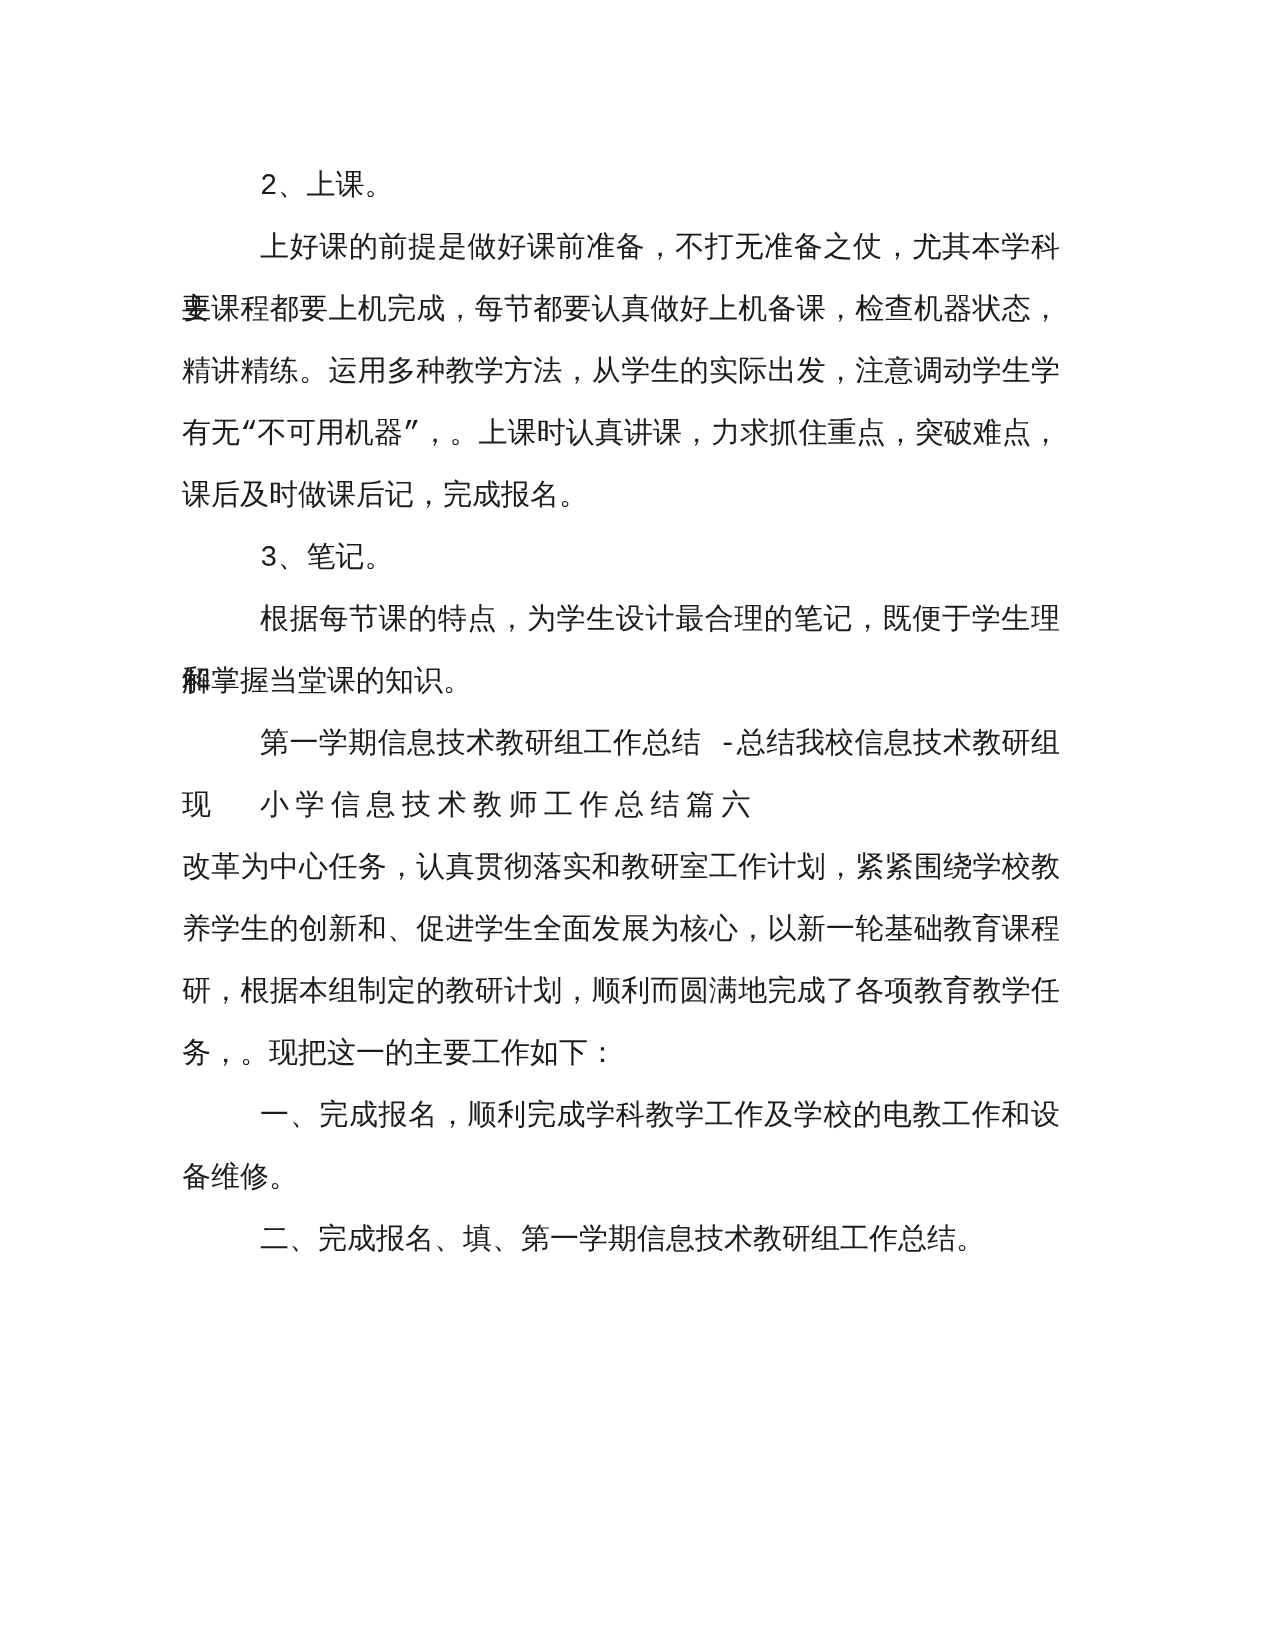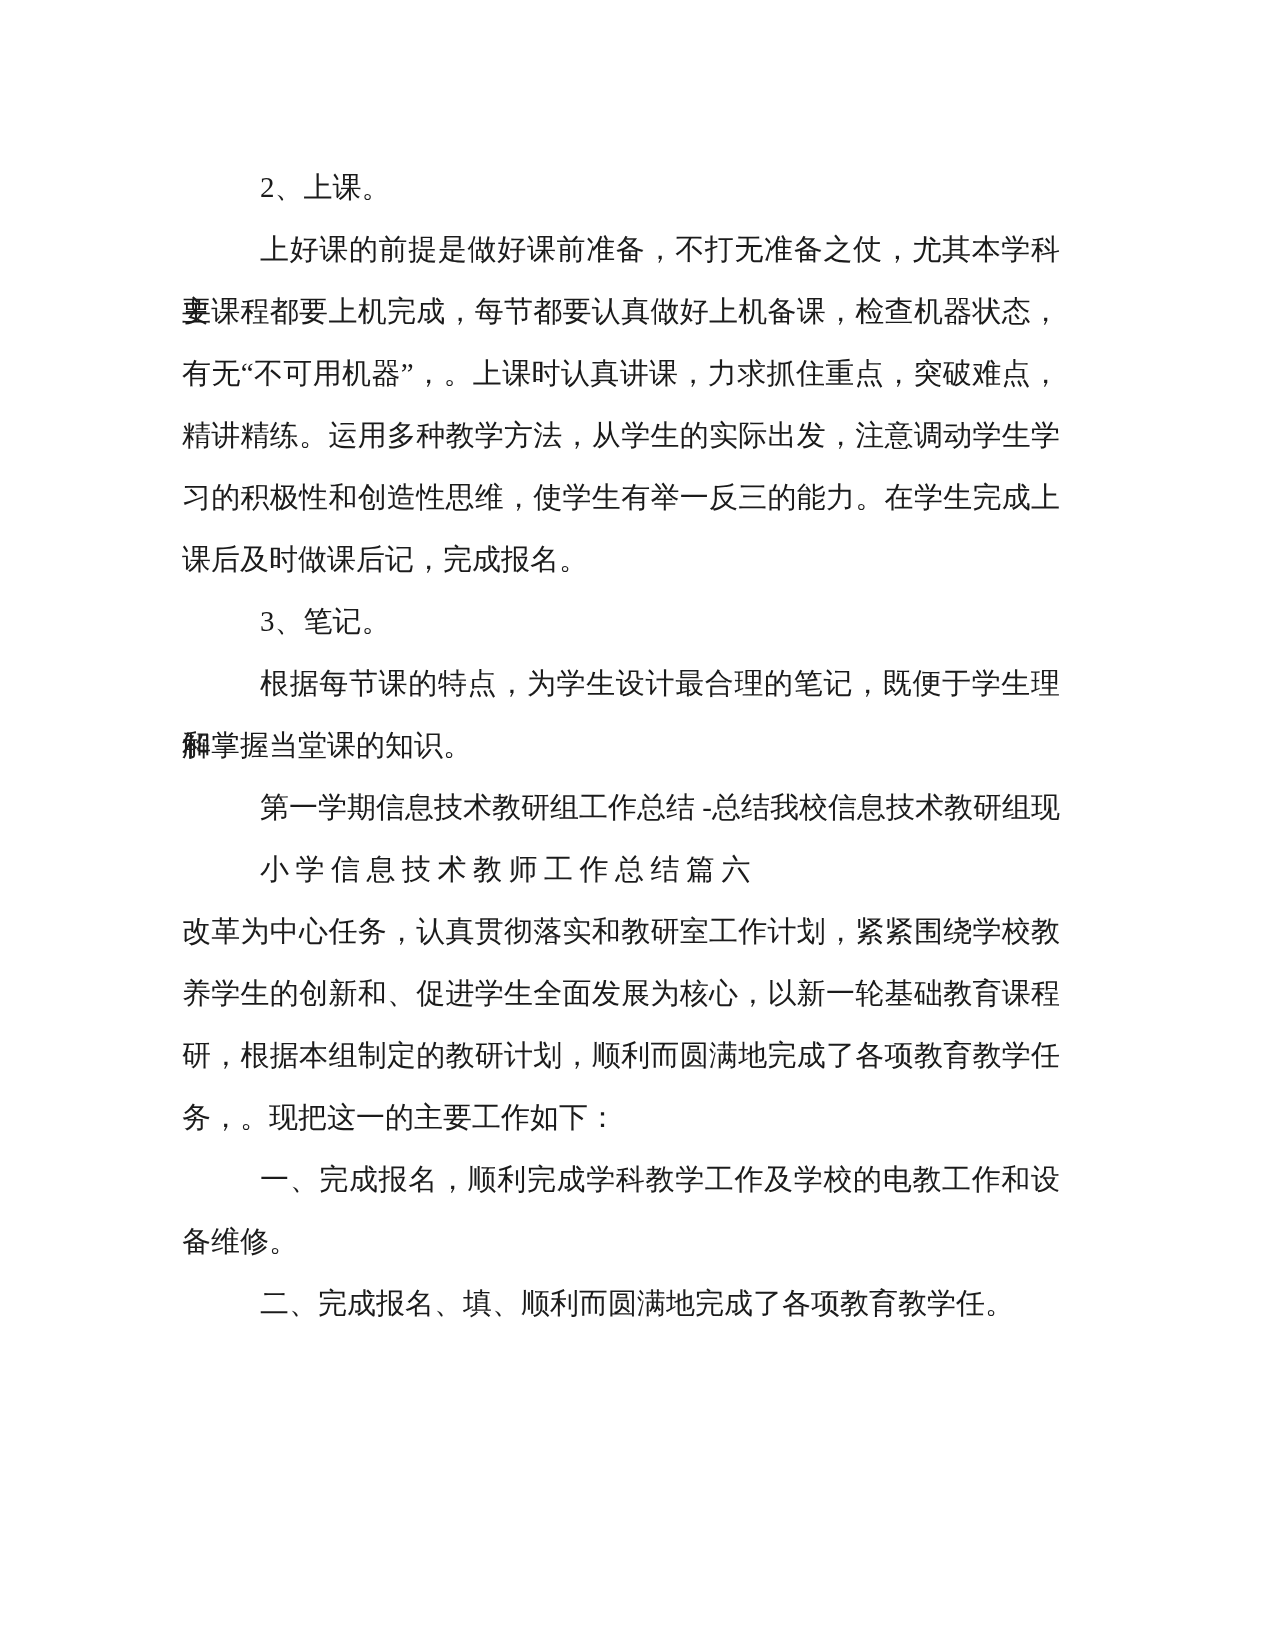--- a/index.html
+++ b/index.html
@@ -6,21 +6,21 @@
     margin: 0;
     padding: 0;
     background: #ffffff;
   }
   .page {
     position: relative;
     width: 1275px;
     height: 1428px;
     background: #ffffff;
     overflow: hidden;
-    font-family: Liberation Serif, serif;
+    font-family: Liberation Mono, monospace;
     color: #1b1b1b;
   }
   .body-block {
     position: absolute;
     left: 182px;
     top: 156px;
     width: 878px;
   }
   .doc-line {
     height: 62px;
@@ -43,30 +43,29 @@
   }
 </style>
 </head>
 <body>
 
 <div class="page" style="background: rgb(255, 255, 255); color: rgb(27, 27, 27);">
   <div class="body-block">
       <div class="doc-line indent">2、上课。</div>
       <div class="doc-line indent justify">上好课的前提是做好课前准备，不打无准备之仗，尤其本学科主</div>
       <div class="doc-line justify">要课程都要上机完成，每节都要认真做好上机备课，检查机器状态，</div>
+      <div class="doc-line justify">精讲精练。运用多种教学方法，从学生的实际出发，注意调动学生学</div>
       <div class="doc-line justify">有无“不可用机器”，。上课时认真讲课，力求抓住重点，突破难点，</div>
-      <div class="doc-line justify">精讲精练。运用多种教学方法，从学生的实际出发，注意调动学生学</div>
-      <div class="doc-line justify">习的积极性和创造性思维，使学生有举一反三的能力。在学生完成上</div>
       <div class="doc-line">课后及时做课后记，完成报名。</div>
       <div class="doc-line indent">3、笔记。</div>
       <div class="doc-line indent justify">根据每节课的特点，为学生设计最合理的笔记，既便于学生理解</div>
       <div class="doc-line">和掌握当堂课的知识。</div>
       <div class="doc-line indent justify">第一学期信息技术教研组工作总结 -总结我校信息技术教研组现</div>
       <div class="doc-line indent tracked">小学信息技术教师工作总结篇六</div>
       <div class="doc-line justify">改革为中心任务，认真贯彻落实和教研室工作计划，紧紧围绕学校教</div>
       <div class="doc-line justify">养学生的创新和、促进学生全面发展为核心，以新一轮基础教育课程</div>
       <div class="doc-line justify">研，根据本组制定的教研计划，顺利而圆满地完成了各项教育教学任</div>
       <div class="doc-line">务，。现把这一的主要工作如下：</div>
       <div class="doc-line indent justify">一、完成报名，顺利完成学科教学工作及学校的电教工作和设</div>
       <div class="doc-line">备维修。</div>
-      <div class="doc-line indent">二、完成报名、填、顺利而圆满地完成了各项教育教学任。</div>
+      <div class="doc-line indent">二、完成报名、填、第一学期信息技术教研组工作总结。</div>
     </div>
 </div>
 
 </body></html>

